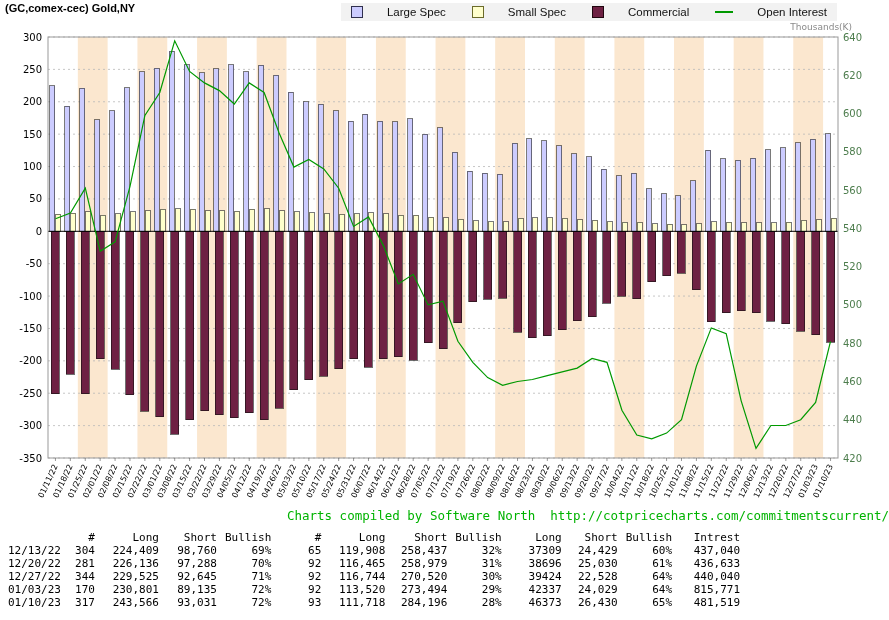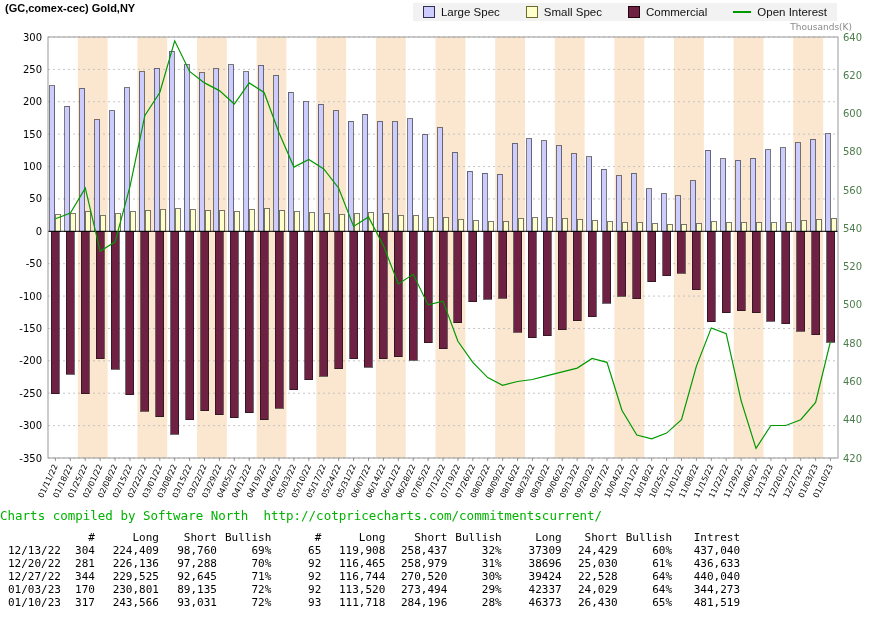--- a/index.html
+++ b/index.html
@@ -1,25 +1,25 @@
 <!DOCTYPE html>
 <html><head>
 <meta charset="utf-8">
 <style>
   html,body{margin:0;padding:0;background:#fff;}
   body{font-family:"Liberation Sans",sans-serif;}
   .page{width:889px;height:620px;position:relative;overflow:hidden;background:#fff;border-radius:11px;}
   .titles{position:absolute;top:2px;left:5px;font-weight:bold;font-size:11px;line-height:13px;color:#000;z-index:2;}
   .legend{position:absolute;top:3px;right:52px;display:flex;gap:26px;align-items:center;background:#f2f2f2;padding:3px 10px;z-index:2;}
-  .lg-item{display:flex;align-items:center;gap:6px;font-size:11.5px;color:#111;}
+  .lg-item{display:flex;align-items:center;gap:24px;font-size:11.5px;color:#111;}
   .lg-box{width:10px;height:10px;border:1px solid #333;display:inline-block;}
   .lg-line{width:18px;height:2px;display:inline-block;}
   svg{display:block;}
   svg text{font-family:"DejaVu Sans",sans-serif;}
-  .footer{text-align:left;font-family:"DejaVu Sans Mono",monospace;font-size:12.5px;color:#00b300;margin-top:2px;white-space:pre;}
+  .footer{text-align:right;font-family:"DejaVu Sans Mono",monospace;font-size:12.5px;color:#00b300;margin-top:2px;white-space:pre;}
   .footer .url{color:#00b300;cursor:pointer;}
   #cot-table{border-collapse:collapse;table-layout:fixed;margin:8px 0 0 4px;font-family:"DejaVu Sans Mono",monospace;font-size:11px;color:#000;}
   #cot-table td{padding:0 4px;text-align:right;white-space:nowrap;line-height:13px;overflow:hidden;}
   #cot-table td.date{text-align:left;}
   #cot-table td.gh{text-align:center;}
 </style>
 </head>
 <body>
 
 <div class="page">
@@ -469,21 +469,21 @@
           <td>230,801</td>
           <td>89,135</td>
           <td>72%</td>
           <td>92</td>
           <td>113,520</td>
           <td>273,494</td>
           <td>29%</td>
           <td>42337</td>
           <td>24,029</td>
           <td>64%</td>
-          <td>344,273</td>
+          <td>815,771</td>
         </tr>
         <tr>
           <td class="date">01/10/23</td>
           <td>317</td>
           <td>243,566</td>
           <td>93,031</td>
           <td>72%</td>
           <td>93</td>
           <td>111,718</td>
           <td>284,196</td>

